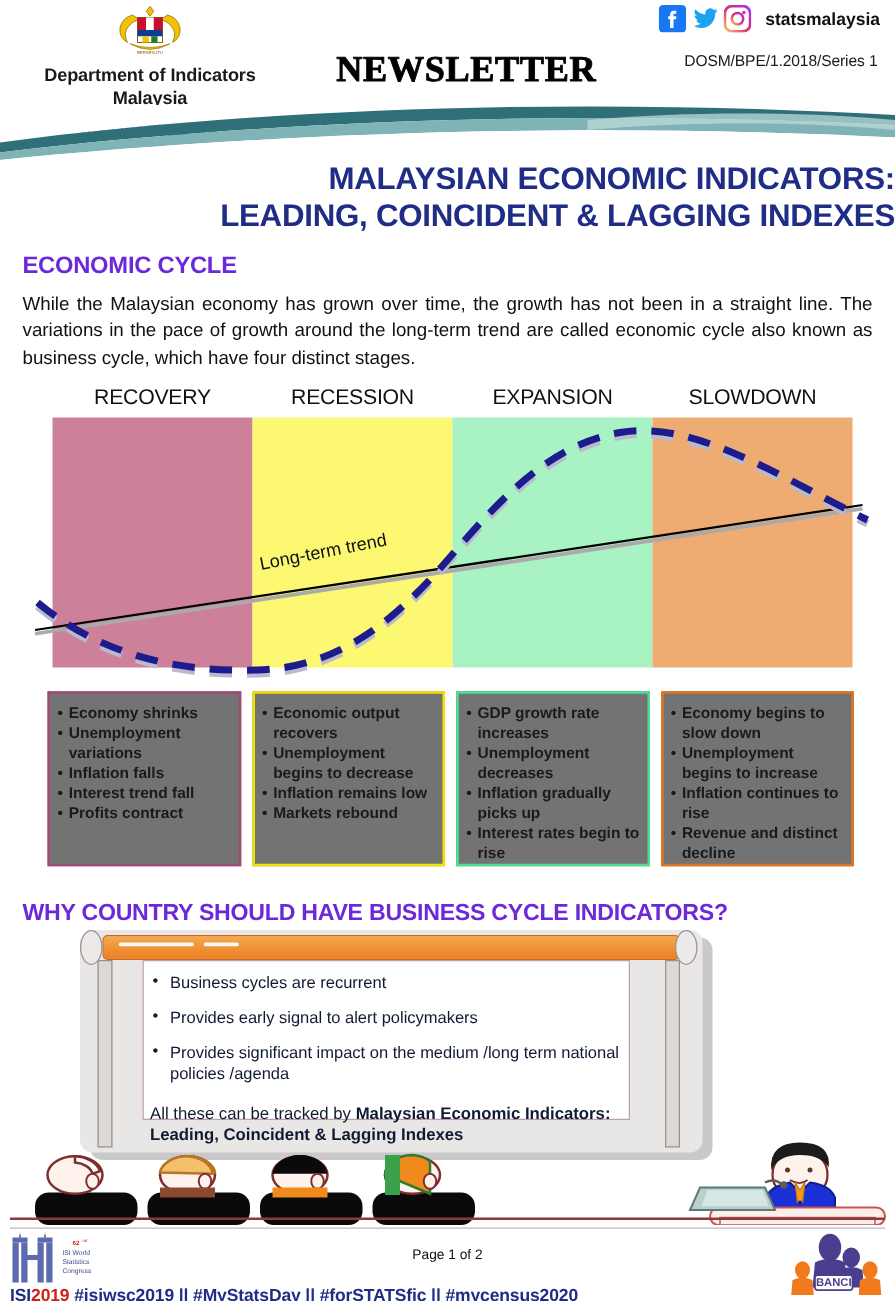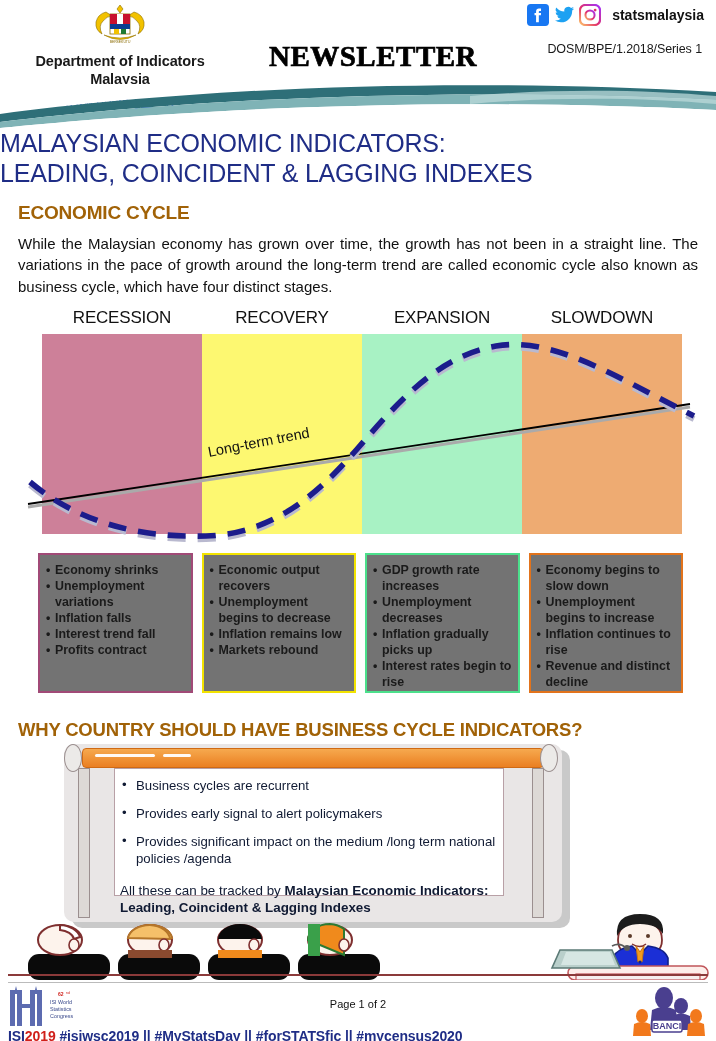--- a/index.html
+++ b/index.html
@@ -37,26 +37,26 @@
   .ico { width: 22px; height: 22px; display:block; }
   .social-handle { font-size: 14px; font-weight: bold; color: #111; margin-left: 7px; }
   .doc-code {
     position: absolute; right: 14px; top: 42px;
     font-size: 12.5px; color: #1a1a1a; letter-spacing:-0.1px;
   }
   .wave { position: absolute; left: 0; top: 84px; width: 716px; height: 46px; }
 
   
   .main-title {
-    position: absolute; left: 0; top: 128px; width: 716px; text-align: left;
-    font-size: 25px; font-weight: normal; color: #1f2d86; line-height: 1.2;
+    position: absolute; left: 0; top: 128px; width: 716px; text-align: right;
+    font-size: 25px; font-weight: bold; color: #1f2d86; line-height: 1.2;
     letter-spacing: -0.2px;
   }
   .section-head {
-    position: absolute; left: 18px; font-size: 19px; font-weight: bold; color:#a16207;
+    position: absolute; left: 18px; font-size: 19px; font-weight: bold; color:#6d28d9;
     letter-spacing: -0.2px;
   }
   #sec-cycle { top: 202px; }
   #sec-why   { top: 719px; font-size: 18.5px; }
 
   .intro {
     position: absolute; left: 18px; top: 233px; width: 680px;
     font-size: 15px; color: #111; line-height: 1.42; text-align: justify;
   }
 
@@ -235,22 +235,22 @@
   <div class="main-title" style="color: rgb(31, 45, 134);">
     <div>MALAYSIAN ECONOMIC INDICATORS:</div>
     <div>LEADING, COINCIDENT &amp; LAGGING INDEXES</div>
   </div>
 
   <div class="section-head" id="sec-cycle">ECONOMIC CYCLE</div>
   <div class="intro">While the Malaysian economy has grown over time, the growth has not been in a straight line. The variations in the pace of growth around the long-term trend are called economic cycle also known as business cycle, which have four distinct stages.</div>
 
   <div class="chart-wrap">
     <div class="stage-labels">
+      <div>RECOVERY</div>
       <div>RECESSION</div>
-      <div>RECOVERY</div>
       <div>EXPANSION</div>
       <div>SLOWDOWN</div>
     </div>
 
     <div class="bands">
       <div style="background: rgb(205, 128, 153);"></div>
       <div style="background: rgb(253, 248, 113);"></div>
       <div style="background: rgb(168, 242, 196);"></div>
       <div style="background: rgb(238, 171, 114);"></div>
     </div>

